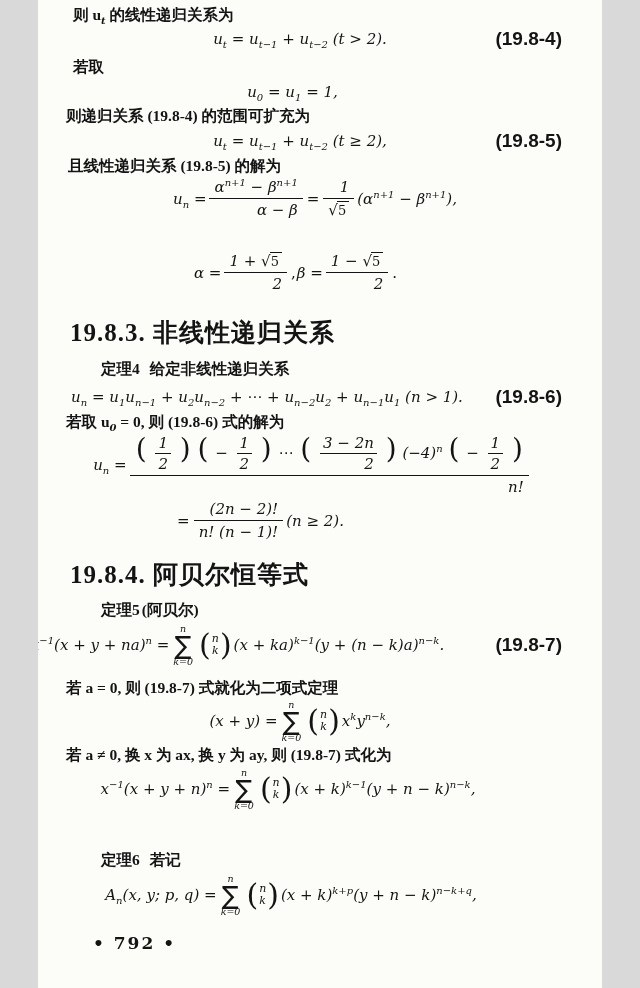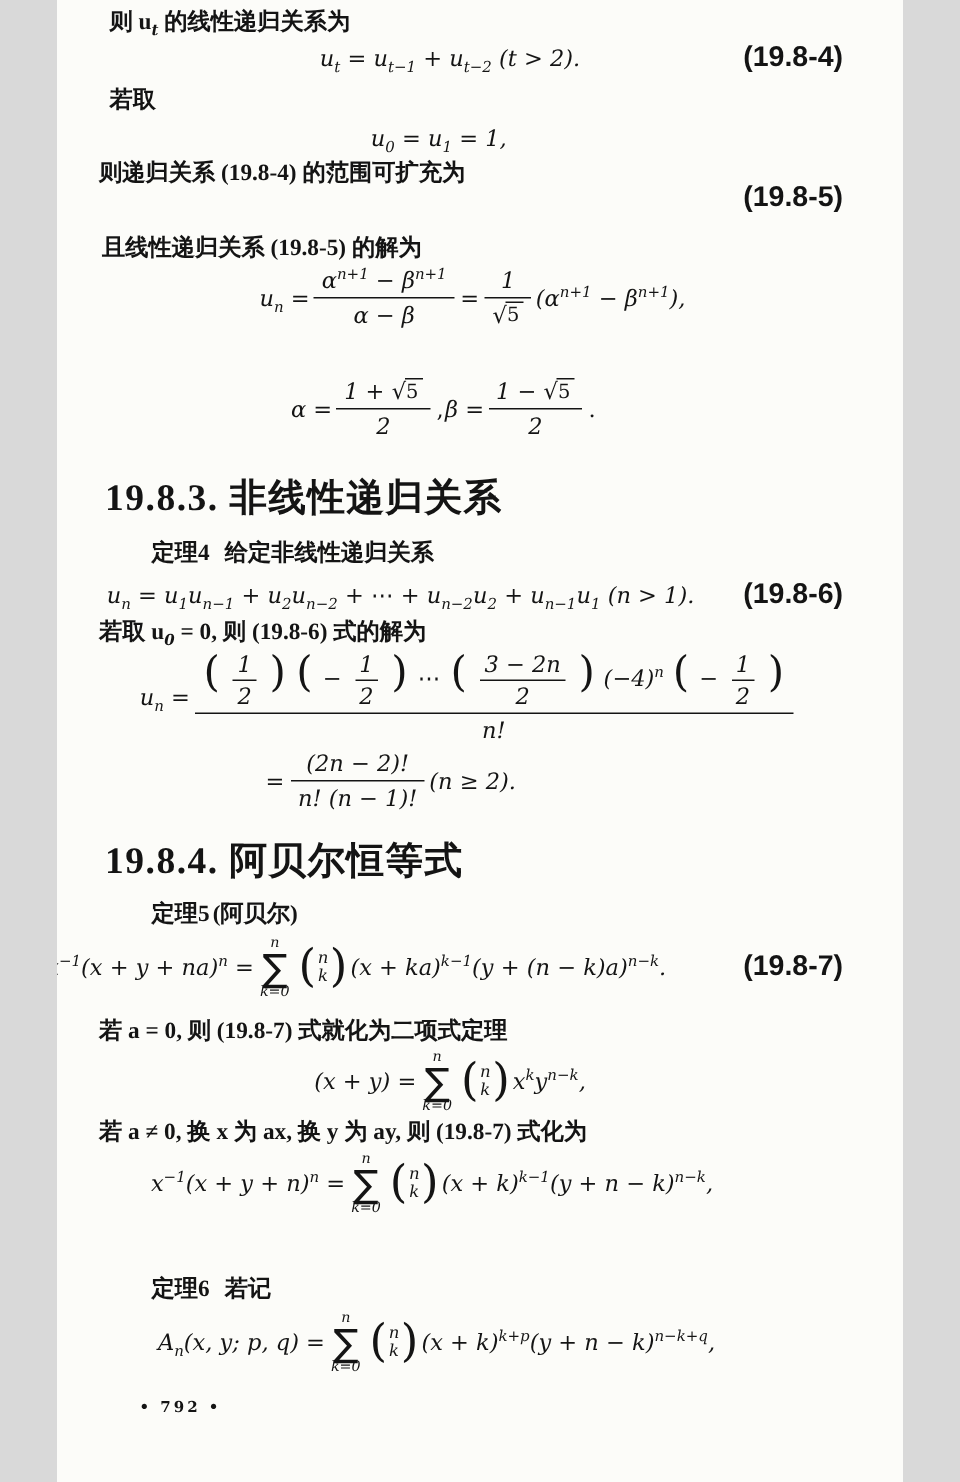--- a/index.html
+++ b/index.html
@@ -18,21 +18,21 @@
   .eqrow {
     position:absolute; left:0; right:0;
     display:flex; justify-content:center; align-items:center;
     white-space:nowrap;
   }
   .tag {
     position:absolute; right:40px; top:50%; transform:translateY(-50%);
     font-family:Liberation Sans, sans-serif; font-style:normal; font-size:19px; font-weight:600;
   }
 
-  .frac { display:inline-block; vertical-align:middle; text-align:center; margin:0 3px; }
+  .frac { display:inline-block; vertical-align:middle; text-align:right; margin:0 3px; }
   .frac .num { display:block; padding:0 5px 2px; border-bottom:1.4px solid #141414; }
   .frac .den { display:block; padding:2px 5px 0; }
   .numrow { display:flex; align-items:center; justify-content:center; }
   .frac .frac .num { padding:0 3px 1px; }
   .frac .frac .den { padding:1px 3px 0; }
 
   .tp {
     font-family:"DejaVu Serif", serif; font-style:normal; font-size:28px;
     line-height:1; font-weight:400; margin:0 1px; transform:translateY(-1px);
   }
@@ -43,21 +43,21 @@
   .sum { display:inline-flex; flex-direction:column; align-items:center; vertical-align:middle; margin:0 4px; line-height:1; }
   .sum .stop, .sum .sbot { font-size:9.5px; font-style:italic; font-family:"DejaVu Serif", serif; }
   .sum .sigma { font-size:25px; font-style:normal; font-family:"DejaVu Sans","DejaVu Serif", sans-serif; line-height:0.95; }
 
   .binom { display:inline-flex; align-items:center; vertical-align:middle; margin:0 2px; }
   .binom .bp { font-family:"DejaVu Serif", serif; font-style:normal; font-size:30px; line-height:1; font-weight:300; }
   .binom .bcol { display:inline-flex; flex-direction:column; align-items:center; line-height:1.15; font-size:11px; font-style:italic; font-family:"DejaVu Serif", serif; padding:0 1px; }
 
   .sec-heading { font-size:25px; font-weight:800; letter-spacing:1px; }
   .thm-label { font-weight:800; margin-right:10px; }
-  .pagenum { font-size:10px; font-weight:700; letter-spacing:2px; font-family:"DejaVu Serif", serif;text-align:center; }
+  .pagenum { font-size:17px; font-weight:700; letter-spacing:2px; font-family:"DejaVu Serif", serif;text-align:center; }
 </style>
 </head>
 <body>
 
 <div class="page">
 
   <div class="ln cn" style="top:6px; left:35px;">则 u<sub>t</sub> 的线性递归关系为</div>
 
   <div class="eqrow" style="top:30px; padding-right:40px;">
     <span class="math">u<sub>t</sub> = u<sub>t−1</sub> + u<sub>t−2</sub> (t &gt; 2).</span>
@@ -66,20 +66,21 @@
 
   <div class="ln cn" style="top:58px; left:35px;">若取</div>
 
   <div class="eqrow" style="top:83px; padding-right:55px;">
     <span class="math">u<sub>0</sub> = u<sub>1</sub> = 1,</span>
   </div>
 
   <div class="ln cn" style="top:107px; left:28px;">则递归关系 (19.8-4) 的范围可扩充为</div>
 
   <div class="eqrow" style="top:132px; padding-right:40px;">
+    <span class="math">u<sub>t</sub> = u<sub>t−1</sub> + u<sub>t−2</sub> (t ≥ 2),</span>
     <span class="tag">(19.8-5)</span>
   </div>
 
   <div class="ln cn" style="top:157px; left:30px;">且线性递归关系 (19.8-5) 的解为</div>
 
   <div class="eqrow" style="top:178px; padding-right:10px;">
     <span class="math">u<sub>n</sub> =</span>
     <span class="frac math">
       <span class="num">α<sup>n+1</sup> − β<sup>n+1</sup></span>
       <span class="den">α − β</span>

